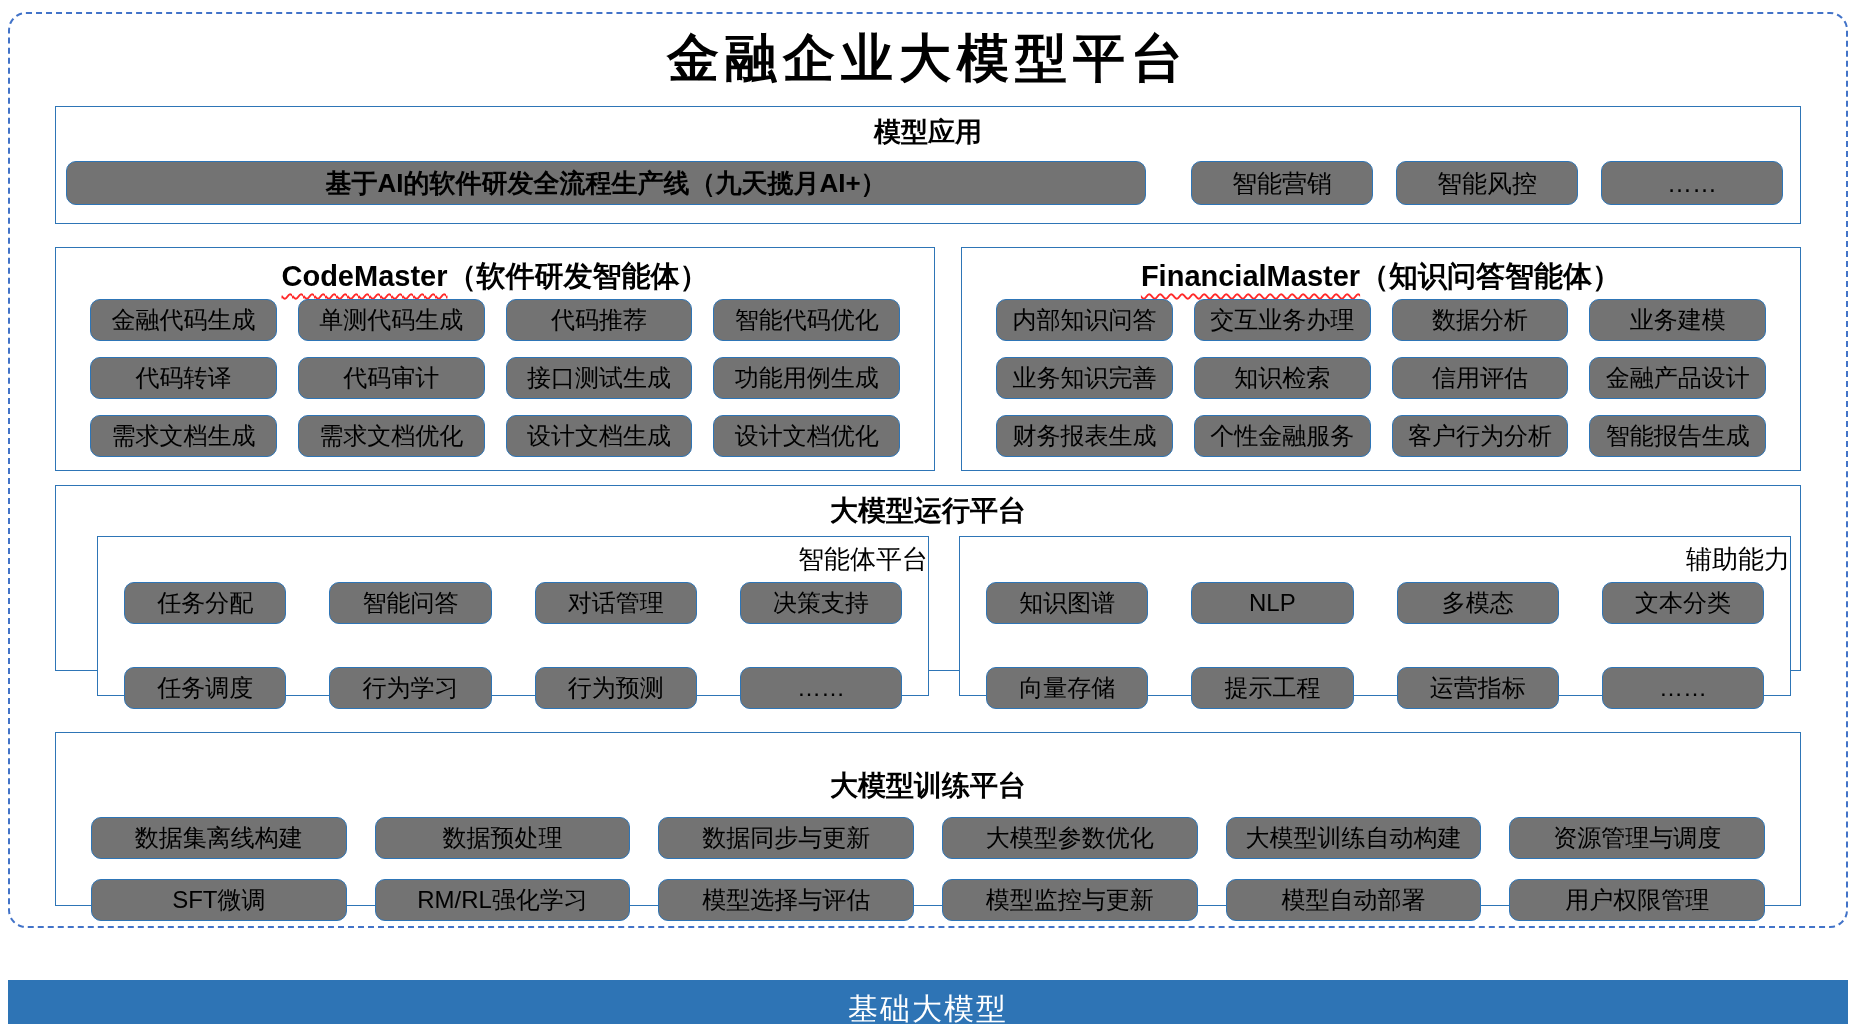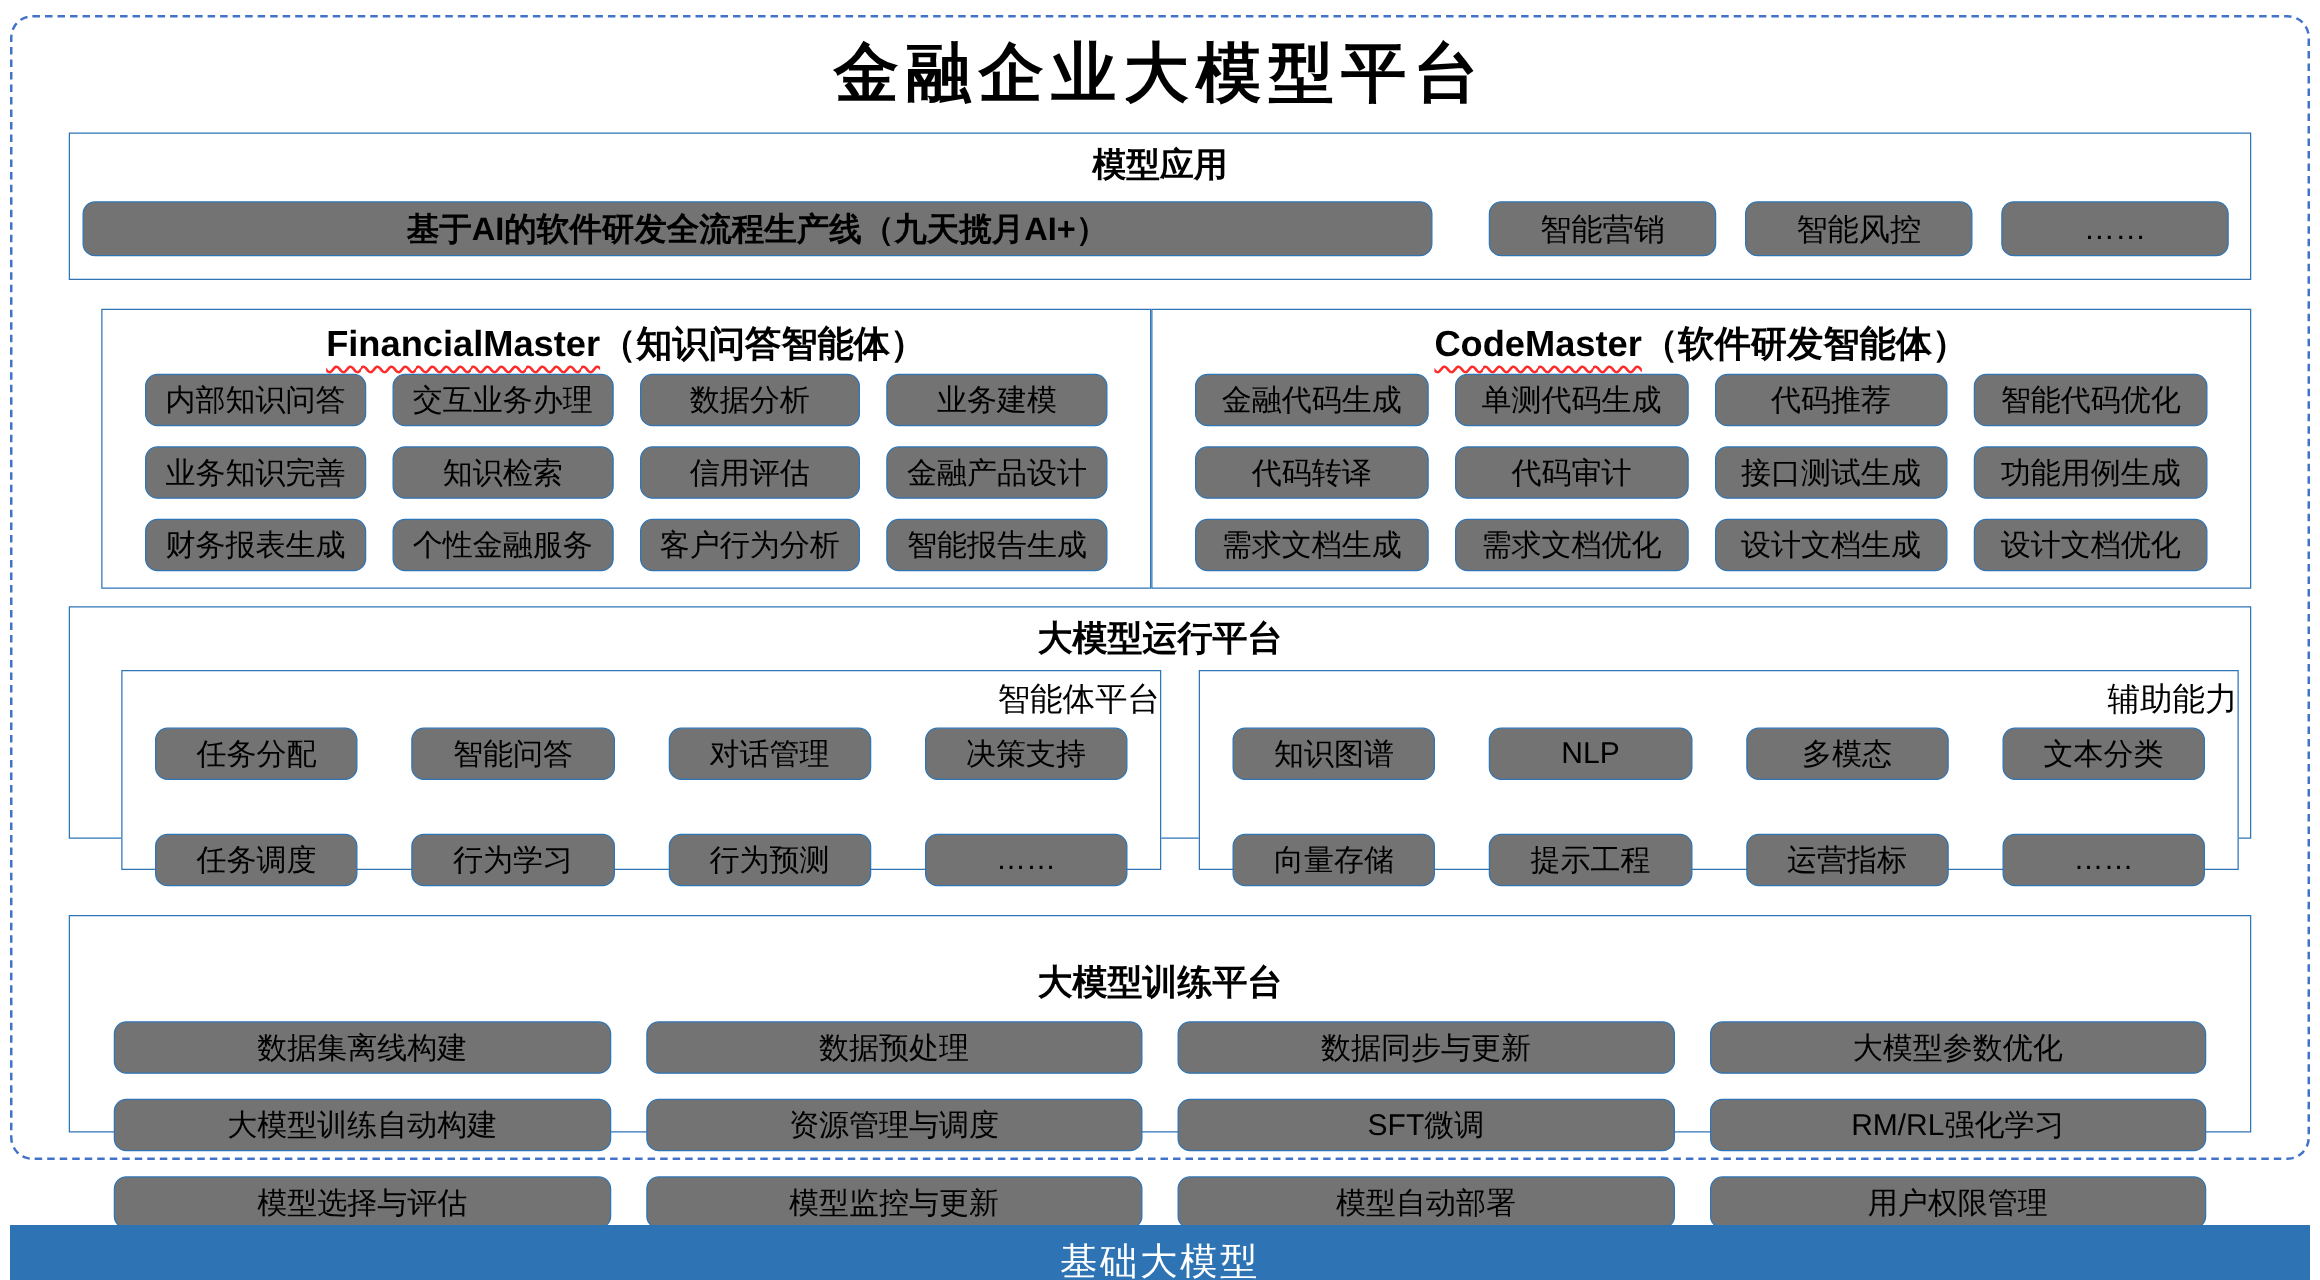--- a/index.html
+++ b/index.html
@@ -56,21 +56,21 @@
 
   
   .runtime-inner { display: flex; margin: 8px 0 0 41px; }
   .sub-box { border: 1.5px solid #2E75B6; width: 832px; height: 160px; background: #fff; }
   .sub-box + .sub-box { margin-left: 30px; }
   .sub-header { text-align: right; font-size: 26px; font-weight: normal; margin-top: 6px; line-height: 32px; }
   .sub-grid { display: grid; grid-template-columns: repeat(4, 1fr); column-gap: 25px; row-gap: 14px; padding: 7px 26px 0 26px; gap: 43px; }
   .sub-grid .btn { height: 42px; }
 
   
-  .train-grid { display: grid; grid-template-columns: repeat(4, 1fr); column-gap: 28px; row-gap: 20px; padding: 14px 35px 0 35px; }
+  .train-grid { display: grid; grid-template-columns: repeat(6, 1fr); column-gap: 28px; row-gap: 20px; padding: 14px 35px 0 35px; }
   .train-grid .btn { height: 42px; }
 
   
   .foundation-bar {
     position: absolute; left: 8px; top: 980px; width: 1840px; height: 58px;
     background: #2E74B5; display: flex; align-items: center; justify-content: center;
   }
   .foundation-bar span { color: #ffffff; font-size: 30px; letter-spacing: 2px; }
 </style>
 </head>
@@ -86,57 +86,57 @@
     <div class="btn btn-wide">基于AI的软件研发全流程生产线（九天揽月AI+）</div>
     <div class="app-small-grid">
         <div class="btn">智能营销</div>
         <div class="btn">智能风控</div>
         <div class="btn">……</div>
       </div>
   </div>
 </div>
 
 <div class="agents-row">
+  <div class="agent-box" id="code-master">
+    <div class="agent-header">
+      <span class="squiggle">CodeMaster</span><span>（软件研发智能体）</span>
+    </div>
+    <div class="agent-grid">
+        <div class="btn">金融代码生成</div>
+        <div class="btn">单测代码生成</div>
+        <div class="btn">代码推荐</div>
+        <div class="btn">智能代码优化</div>
+        <div class="btn">代码转译</div>
+        <div class="btn">代码审计</div>
+        <div class="btn">接口测试生成</div>
+        <div class="btn">功能用例生成</div>
+        <div class="btn">需求文档生成</div>
+        <div class="btn">需求文档优化</div>
+        <div class="btn">设计文档生成</div>
+        <div class="btn">设计文档优化</div>
+      </div>
+  </div>
+
   <div class="agent-box" id="financial-master">
     <div class="agent-header">
       <span class="squiggle">FinancialMaster</span><span>（知识问答智能体）</span>
     </div>
     <div class="agent-grid">
         <div class="btn">内部知识问答</div>
         <div class="btn">交互业务办理</div>
         <div class="btn">数据分析</div>
         <div class="btn">业务建模</div>
         <div class="btn">业务知识完善</div>
         <div class="btn">知识检索</div>
         <div class="btn">信用评估</div>
         <div class="btn">金融产品设计</div>
         <div class="btn">财务报表生成</div>
         <div class="btn">个性金融服务</div>
         <div class="btn">客户行为分析</div>
         <div class="btn">智能报告生成</div>
-      </div>
-  </div>
-
-  <div class="agent-box" id="code-master">
-    <div class="agent-header">
-      <span class="squiggle">CodeMaster</span><span>（软件研发智能体）</span>
-    </div>
-    <div class="agent-grid">
-        <div class="btn">金融代码生成</div>
-        <div class="btn">单测代码生成</div>
-        <div class="btn">代码推荐</div>
-        <div class="btn">智能代码优化</div>
-        <div class="btn">代码转译</div>
-        <div class="btn">代码审计</div>
-        <div class="btn">接口测试生成</div>
-        <div class="btn">功能用例生成</div>
-        <div class="btn">需求文档生成</div>
-        <div class="btn">需求文档优化</div>
-        <div class="btn">设计文档生成</div>
-        <div class="btn">设计文档优化</div>
       </div>
   </div>
 </div>
 
 <div class="section" id="runtime">
   <div class="sec-header" style="font-size:28px;">大模型运行平台</div>
   <div class="runtime-inner">
     <div class="sub-box">
       <div class="sub-header">智能体平台</div>
       <div class="sub-grid">

